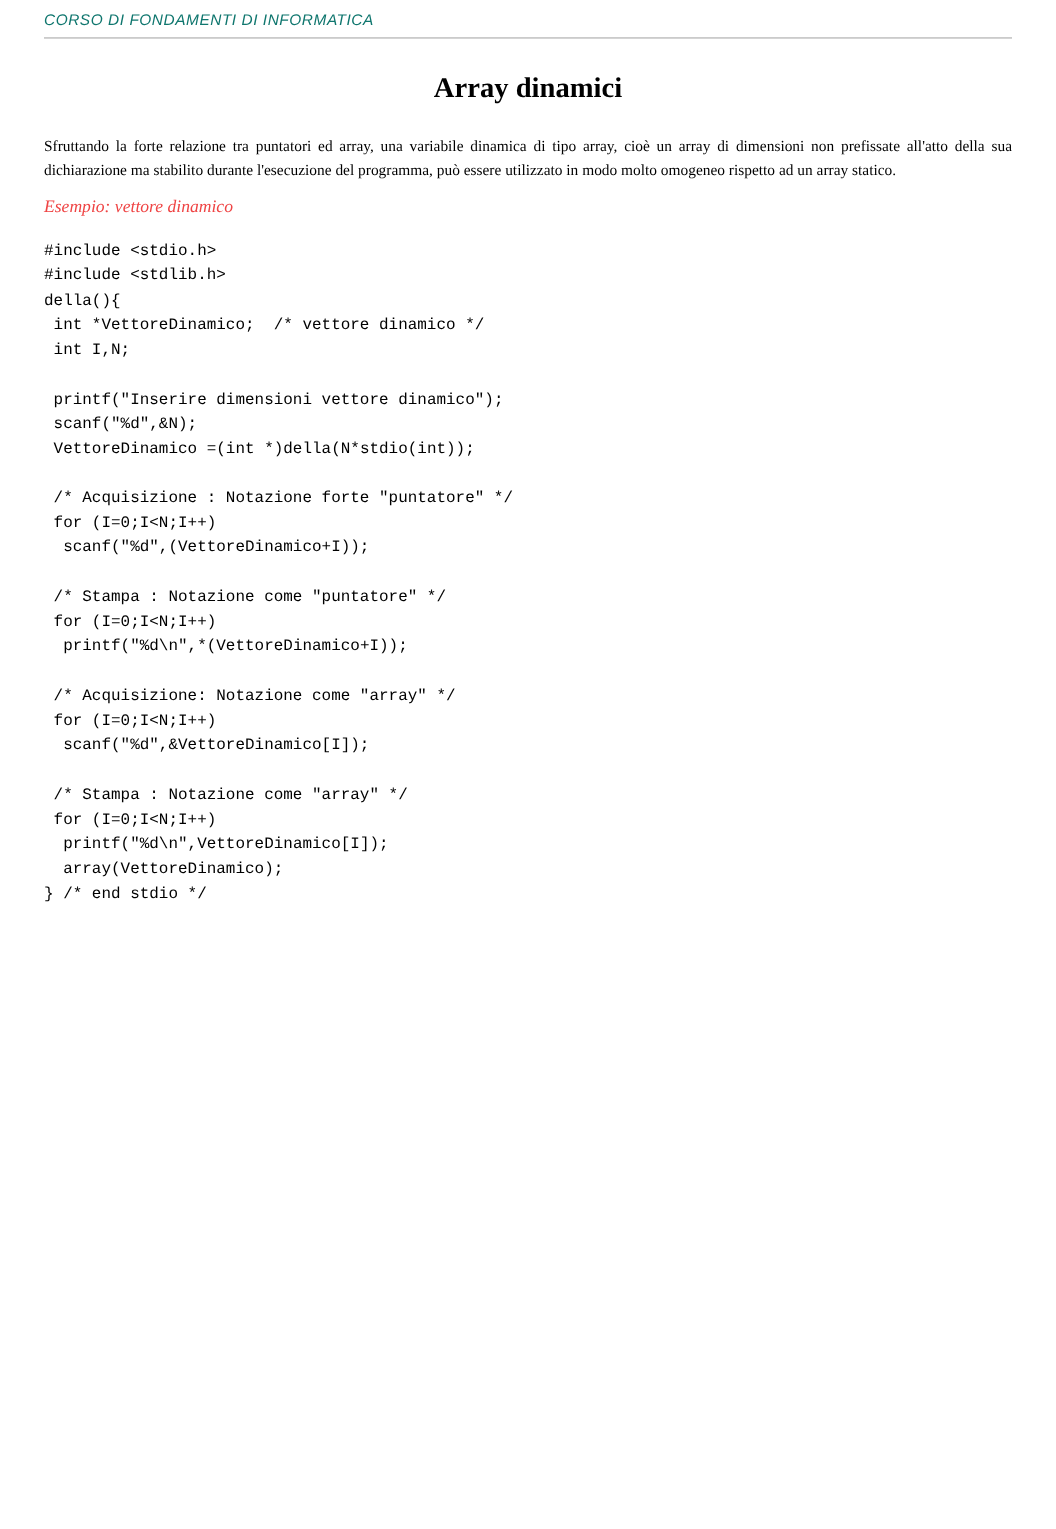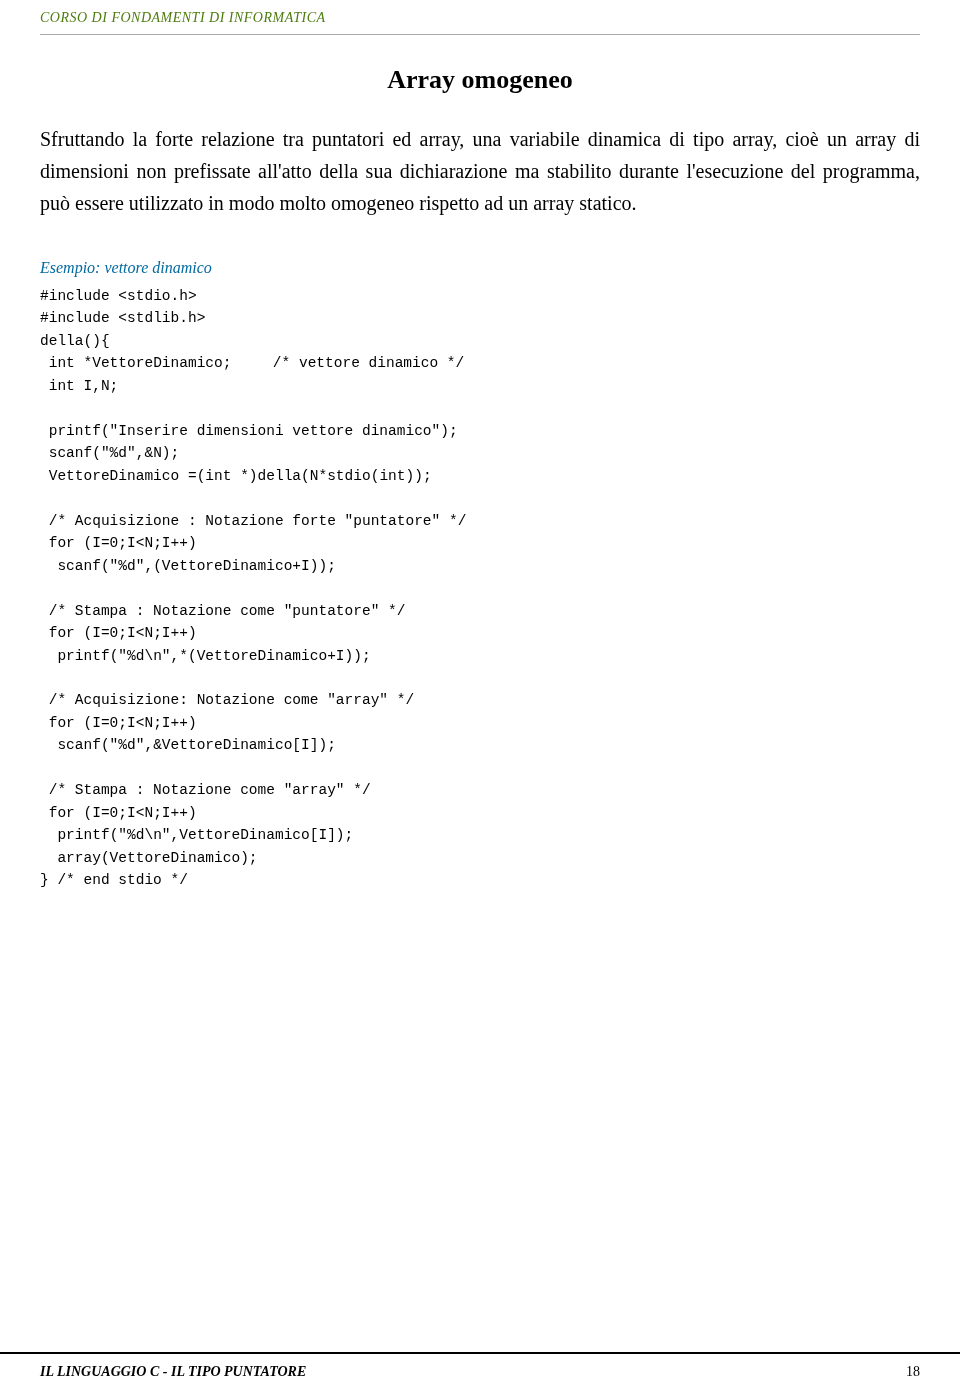--- a/index.html
+++ b/index.html
@@ -18,55 +18,55 @@
     }
 
     .page-container {
       width: 960px;
       min-height: 1390px;
       padding: 0 40px;
       position: relative;
     }
 
     .top-header {
-      font-family: Liberation Serif, serif;
+      font-family: Liberation Sans, sans-serif;
       font-size: 14px;
       font-style: italic;
-      color: #4d7c0f;
+      color: #0f766e;
       padding: 10px 0 8px 0;
       border-bottom: 1px solid #aaa;
       margin-bottom: 30px;
       text-transform: uppercase;
       letter-spacing: 0.5px;
     }
 
     .page-title {
       text-align: center;
       font-family: 'Times New Roman', Times, serif;
       font-size: 26px;
       font-weight: bold;
       margin-bottom: 28px;
       color: #000;
     }
 
     .intro-text {
       font-family: 'Times New Roman', Times, serif;
-      font-size: 20px;
+      font-size: 14px;
       line-height: 1.6;
       text-align: justify;
-      margin-bottom: 40px;
+      margin-bottom: 12px;
       color: #000;
     }
 
     .example-label {
       font-family: 'Times New Roman', Times, serif;
       font-size: 16px;
       font-style: italic;
-      margin-bottom: 8px;
-      color: #0369a1;
+      margin-bottom: 20px;
+      color: #ef4444;
     }
 
     .code-block {
       font-family: 'Courier New', Courier, monospace;
       font-size: 14.5px;
       line-height: 1.55;
       color: #000;
       margin-bottom: 20px;
       white-space: pre;
     }
@@ -102,30 +102,30 @@
   </style>
 </head>
 <body>
 
 <div class="page-container">
 
   <div class="top-header">
     <span>CORSO DI FONDAMENTI DI INFORMATICA</span>
   </div>
 
-  <h1 class="page-title">Array omogeneo</h1>
+  <h1 class="page-title">Array dinamici</h1>
 
   <p class="intro-text">Sfruttando la forte relazione tra puntatori ed array, una variabile dinamica di tipo array, cioè un array di dimensioni non prefissate all'atto della sua dichiarazione ma stabilito durante l'esecuzione del programma, può essere utilizzato in modo molto omogeneo rispetto ad un array statico.</p>
 
   <p class="example-label">Esempio: vettore dinamico</p>
 
   <div class="code-block"><span><span class="kw">#include</span> &lt;stdio.h&gt;</span>
 <span><span class="kw">#include</span> &lt;stdlib.h&gt;</span>
 <span><span class="kw">della()</span>{</span>
-<span> <span class="kw">int</span> *VettoreDinamico;  <span style="font-style:normal;margin-left:24px;">/* vettore dinamico */</span></span>
+<span> <span class="kw">int</span> *VettoreDinamico;  <span style="font-style:normal;">/* vettore dinamico */</span></span>
 <span> <span class="kw">int</span> I,N;</span>
 <span></span>
 <span> <span class="kw">printf</span>("Inserire dimensioni vettore dinamico");</span>
 <span> <span class="kw">scanf</span>("%d",&amp;N);</span>
 <span> VettoreDinamico =(<span class="kw">int</span> *)<span class="kw">della</span>(N*<span class="kw">stdio</span>(<span class="kw">int</span>));</span>
 <span></span>
 <span> /* Acquisizione : Notazione forte "puntatore" */</span>
 <span> <span class="kw">for</span> (I=0;I&lt;N;I++)</span>
 <span>  <span class="kw">scanf</span>("%d",(VettoreDinamico+I));</span>
 <span></span>
@@ -136,18 +136,14 @@
 <span> /* Acquisizione: Notazione come "array" */</span>
 <span> <span class="kw">for</span> (I=0;I&lt;N;I++)</span>
 <span>  <span class="kw">scanf</span>("%d",&amp;VettoreDinamico[I]);</span>
 <span></span>
 <span> /* Stampa : Notazione come "array" */</span>
 <span> <span class="kw">for</span> (I=0;I&lt;N;I++)</span>
 <span>  <span class="kw">printf</span>("%d\n",VettoreDinamico[I]);</span>
 <span>  <span class="kw">array</span>(VettoreDinamico);</span>
 <span>} /* end stdio */</span></div>
 
-  <div class="bottom-footer">
-    <span class="footer-left">IL LINGUAGGIO C - IL TIPO PUNTATORE</span>
-    <span class="footer-right">18</span>
-  </div>
 
 </div>
 
 </body></html>

